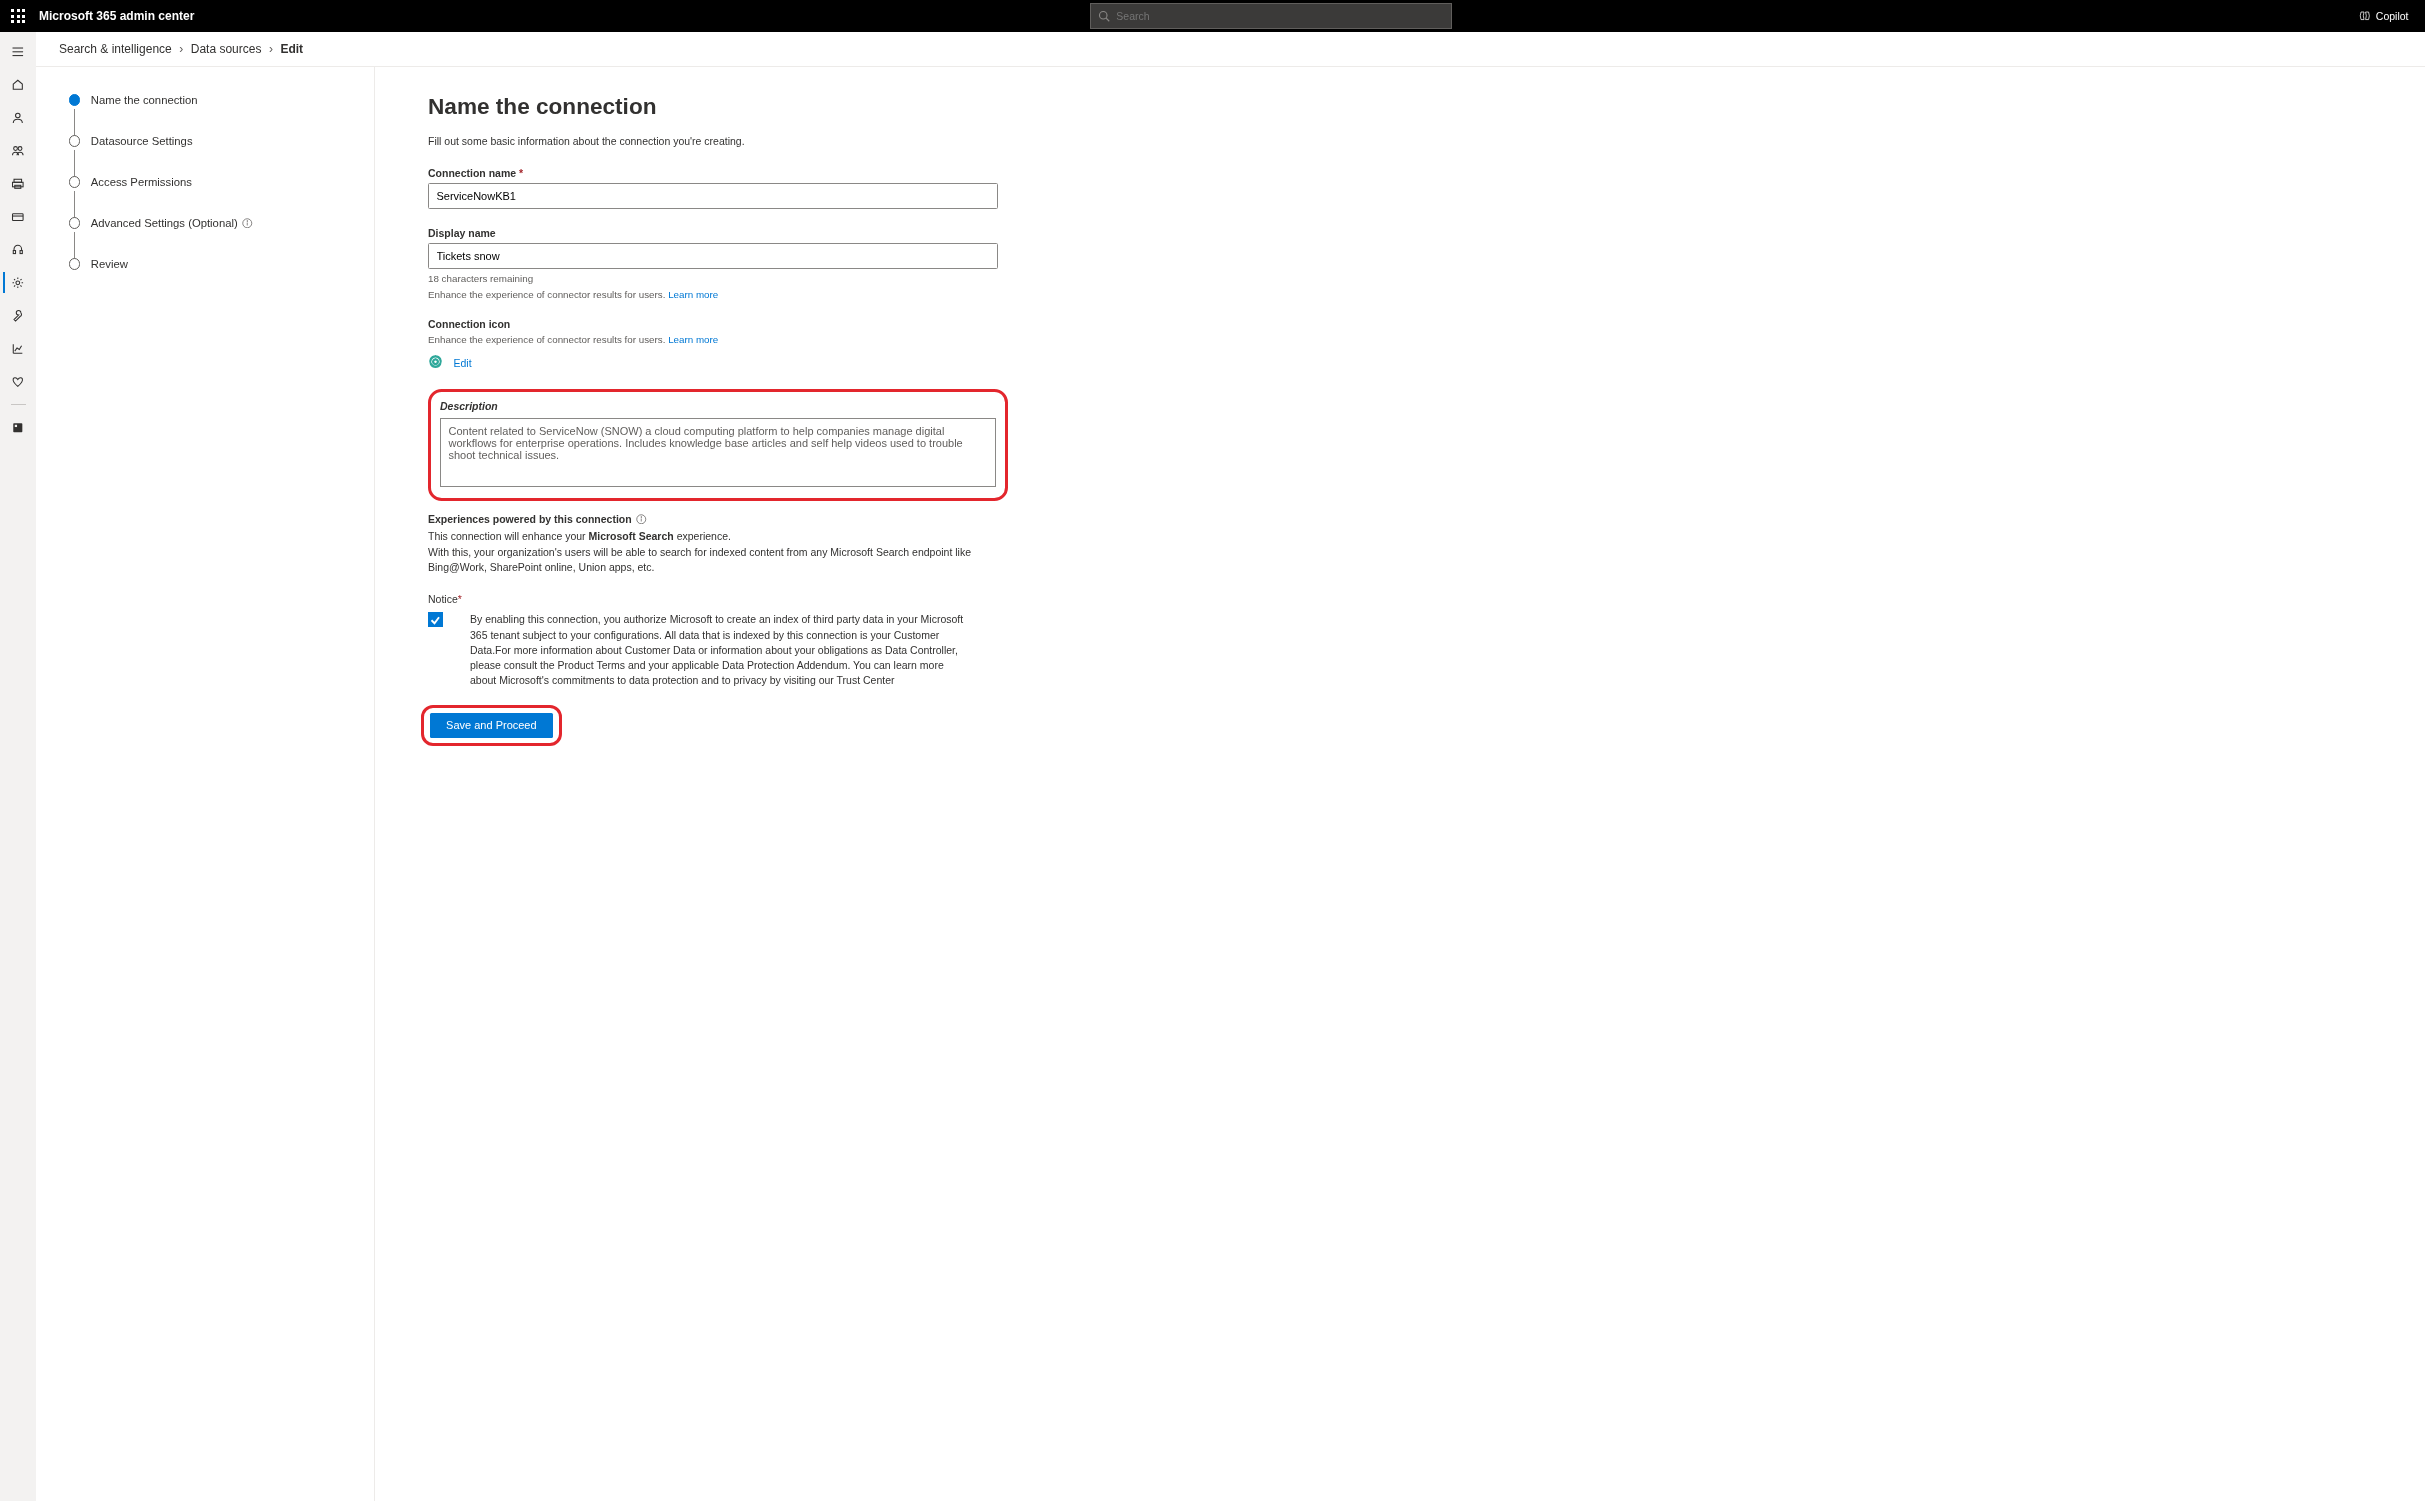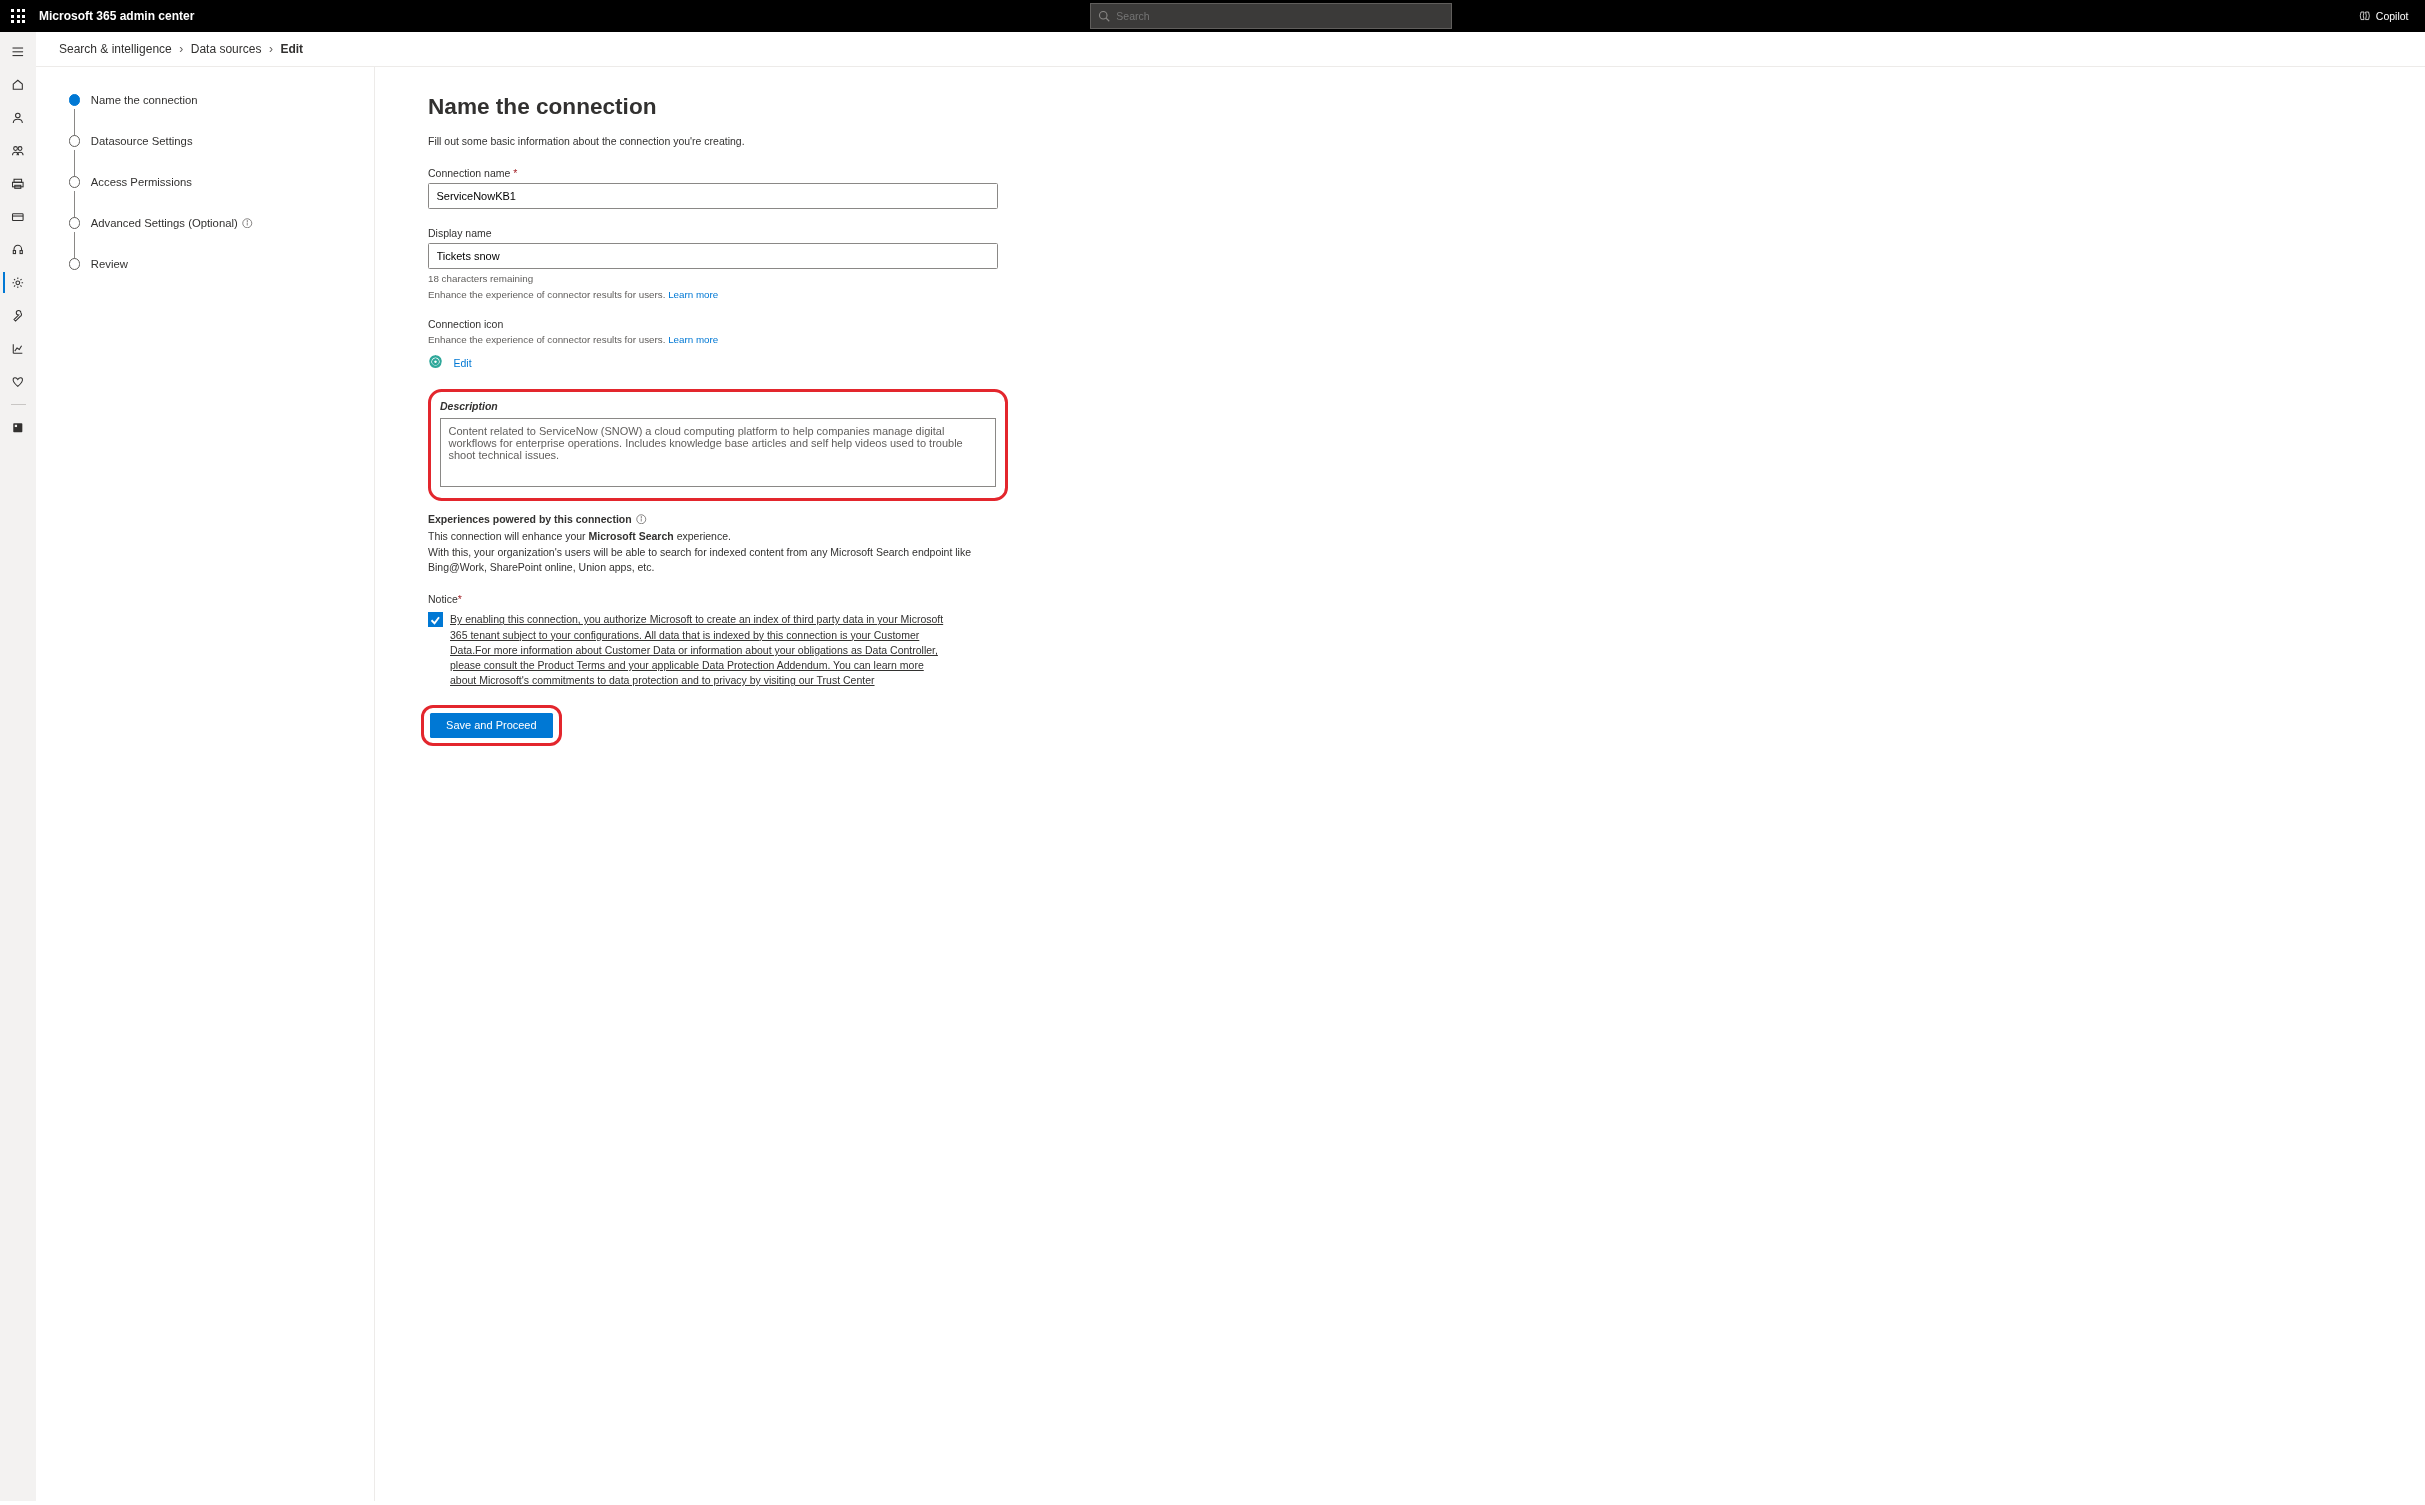--- a/index.html
+++ b/index.html
@@ -125,21 +125,21 @@
 
 .form-area {
   flex: 1;
   overflow-y: auto;
   padding: 27px 45px 30px 53px;
   max-width: 678px;
 }
 .form-area h1 { font-size: 22.6px; font-weight: 700; margin-bottom: 15px; }
 .form-area .subtitle { color: #323130; margin-bottom: 19.6px; }
 .field { margin-bottom: 18px; }
-.field label { display: block; font-weight: 400; font-size: 10.5px; margin-bottom: 4.5px; }
+.field label { display: block; font-weight: 700; font-size: 10.5px; margin-bottom: 4.5px; }
 .req { color: #a4262c; }
 .field input[type=text], .field textarea {
   width: 570px;
   border: 0.8px solid #8a8886;
   padding: 5.3px 7.5px;
   font-size: 11px;
   font-family: inherit;
   border-radius: 1.5px;
   outline: none;
 }
@@ -165,21 +165,21 @@
   color: #605e5c;
 }
 
 .exp-label { font-weight: 600; display: flex; align-items: center; gap: 4.5px; margin-bottom: 4.5px; }
 .exp-label svg { width: 10.5px; height: 10.5px; stroke: #605e5c; fill: none; }
 .body-text { color: #323130; line-height: 1.45; }
 .body-text b { font-weight: 600; }
 
 .notice { margin-top: 18px; }
 .notice .notice-label { font-weight: 400; margin-bottom: 7.5px; }
-.notice .row { display: flex; align-items: flex-start; gap: 7px; text-decoration: underline; }
+.notice .row { display: flex; align-items: flex-start; gap: 27px; }
 .chk {
   width: 15px; height: 15px; background: #0078d4; flex-shrink: 0;
   display: flex; align-items: center; justify-content: center; cursor: pointer;
 }
 .chk svg { width: 10.5px; height: 10.5px; stroke: #fff; stroke-width: 2.5; fill: none; }
 
 .save-wrap {
   border: 3px solid #e3262d;
   border-radius: 12px;
   display: inline-block;

